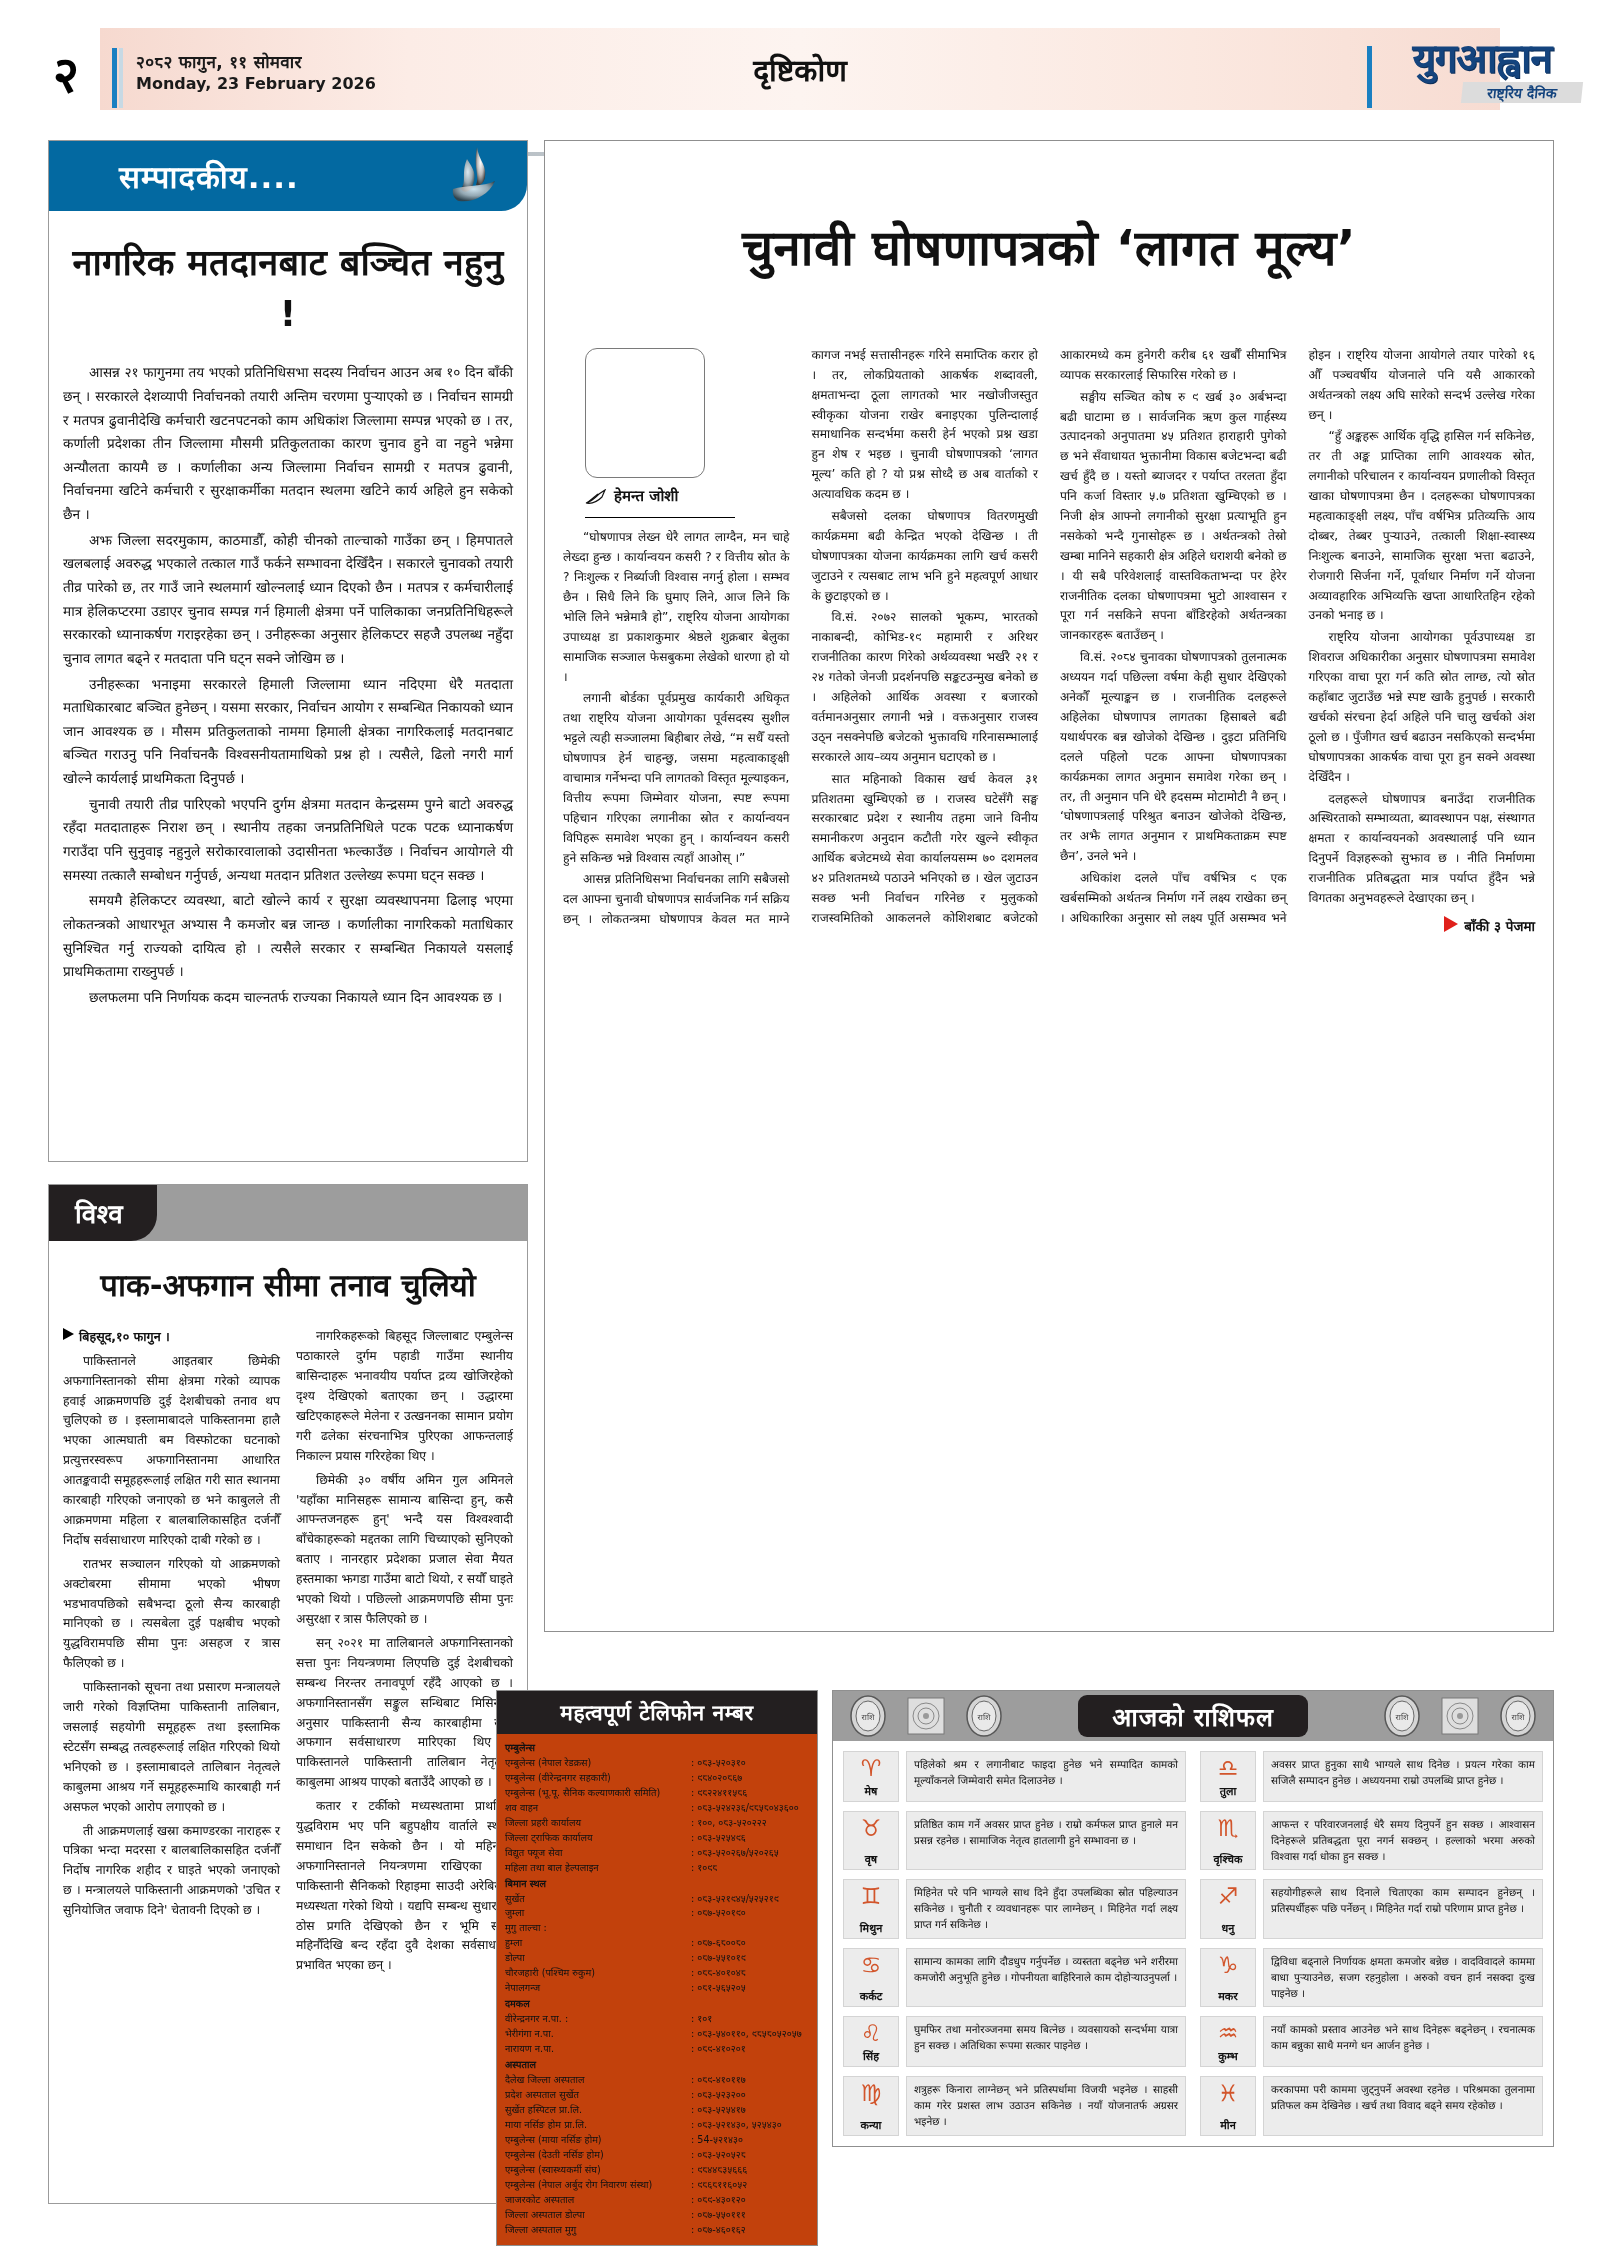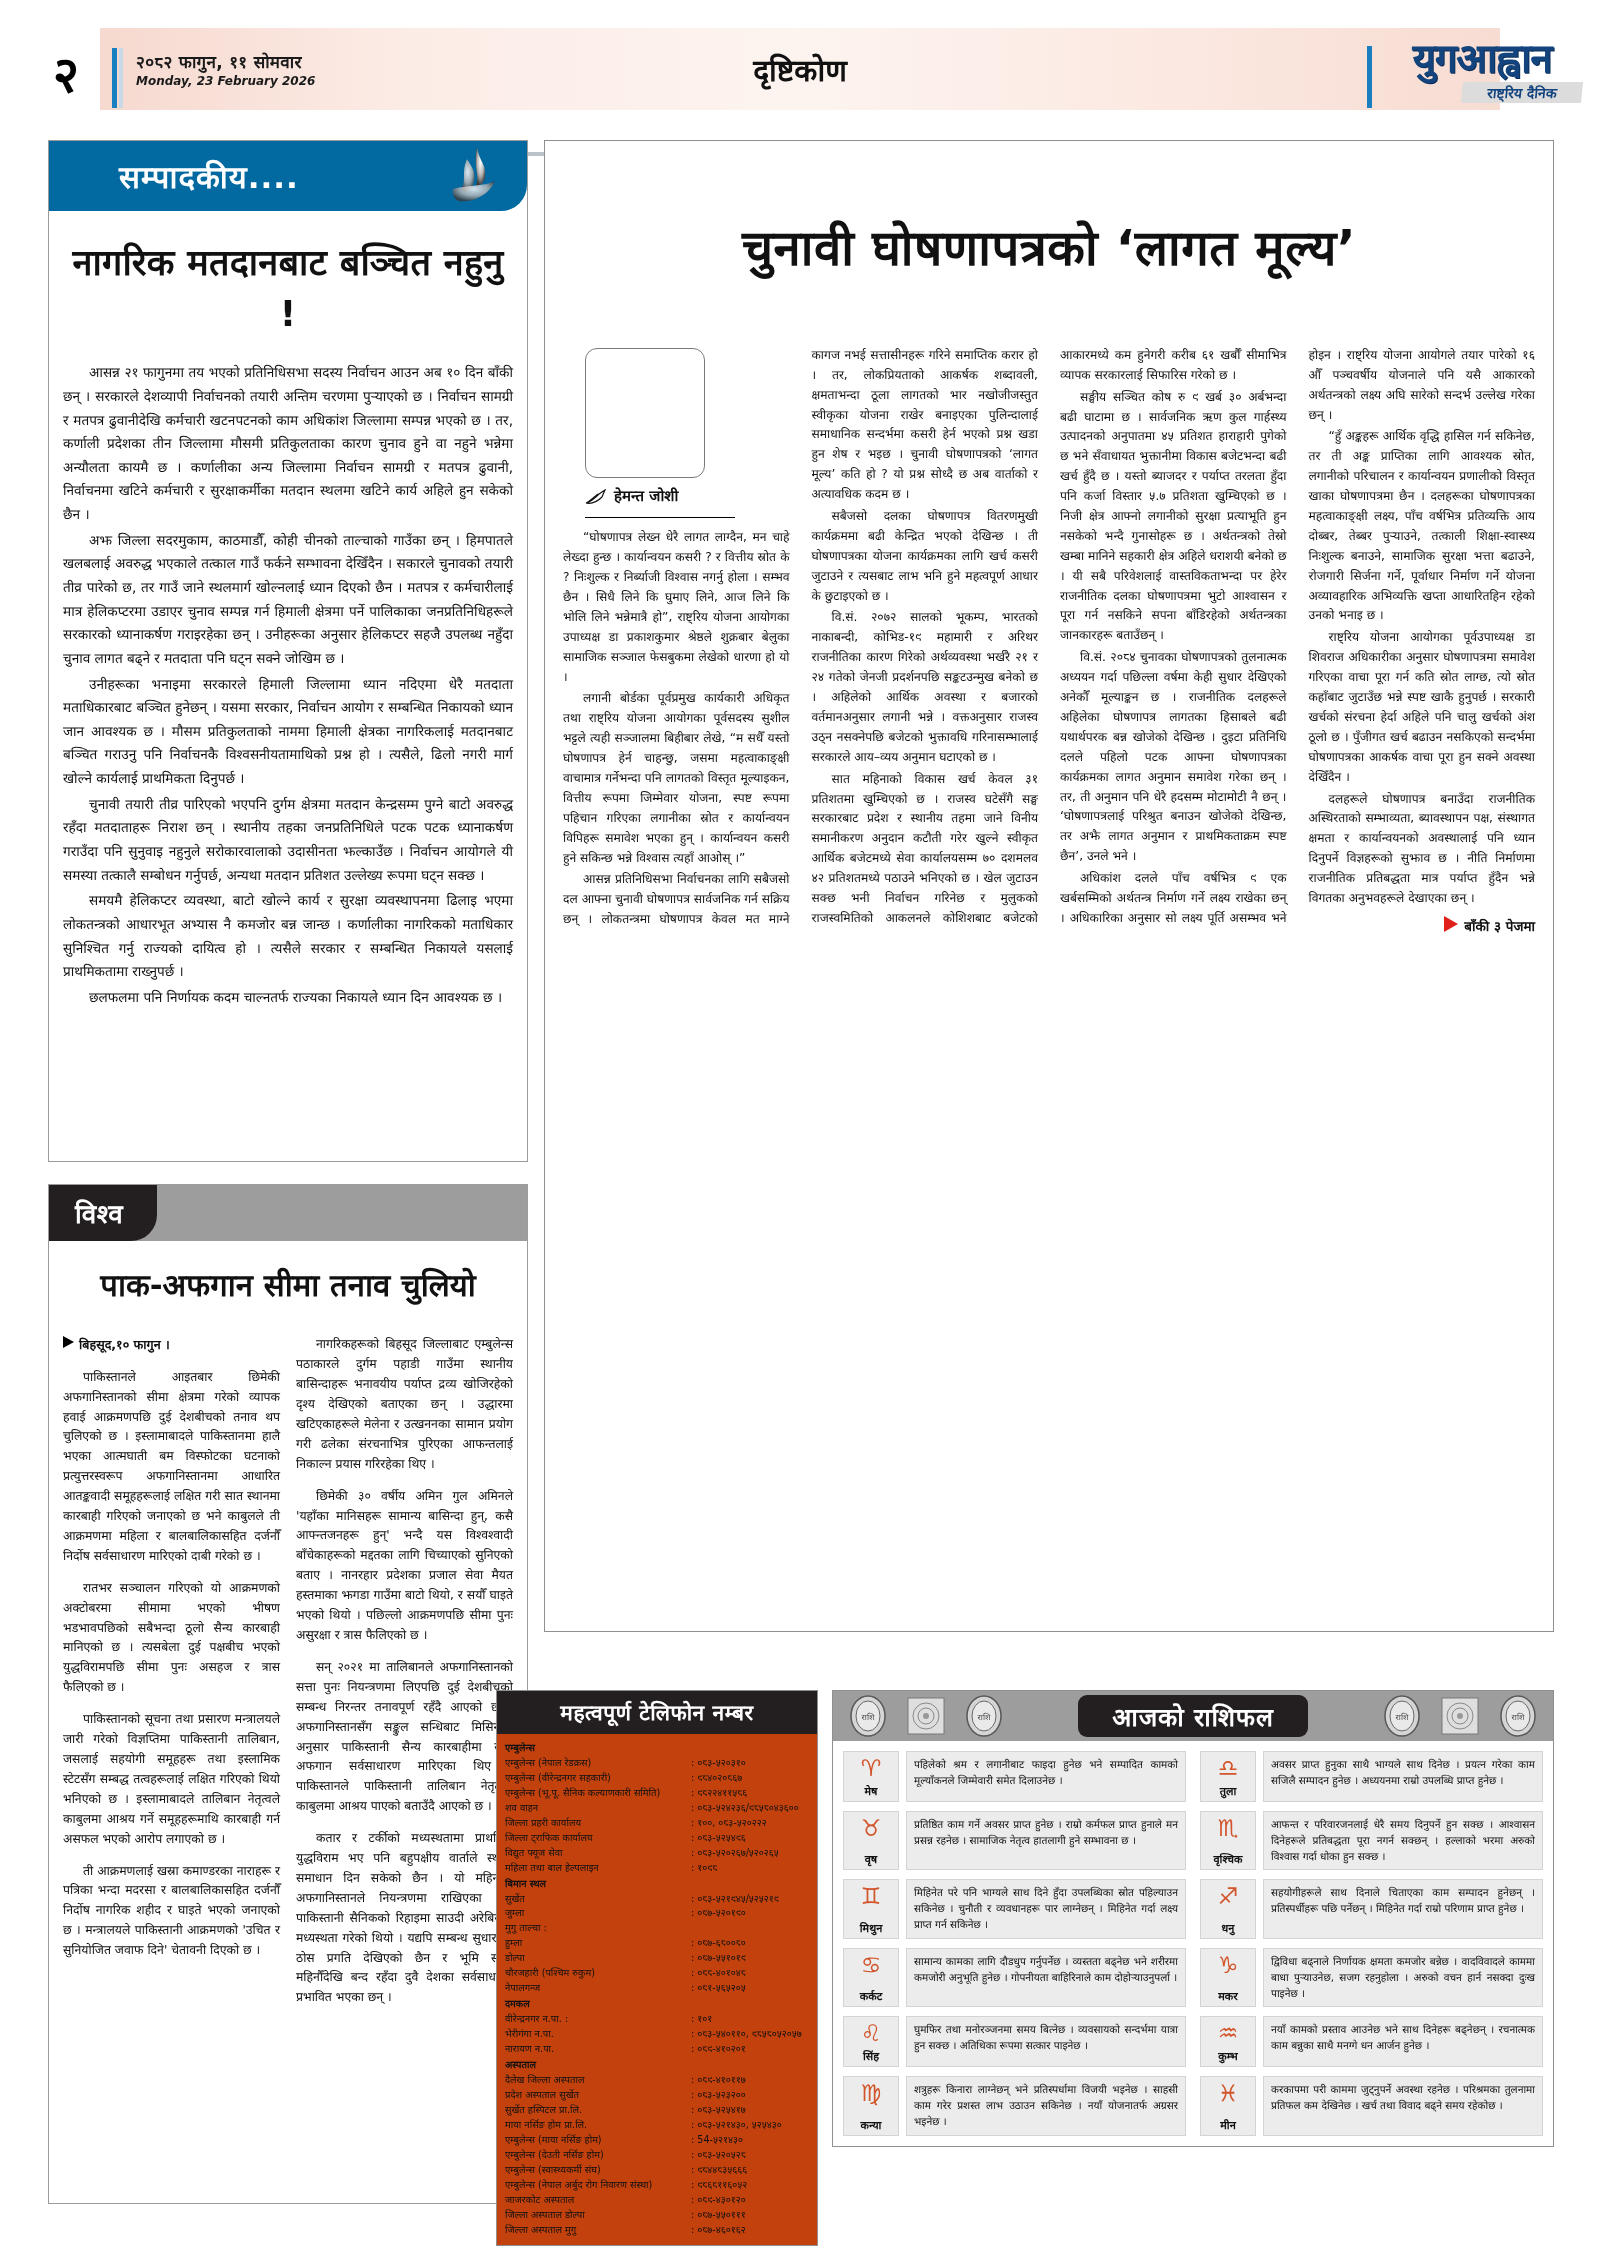--- a/index.html
+++ b/index.html
@@ -20,21 +20,21 @@
     position:absolute;left:38px;top:22px;width:56px;
     font-size:50px;font-weight:bold;color:#000;line-height:1;text-align:center;
     font-family:"DejaVu Sans",sans-serif;
   }
   .mast-rule-l{position:absolute;left:112px;top:20px;width:5px;height:60px;background:#1a7fc1;}
   .mast-rule-l2{position:absolute;left:119px;top:20px;width:4px;height:60px;background:#c7d9e4;}
   .mast-date{
     position:absolute;left:136px;top:24px;color:#1a1a1a;
   }
   .mast-date .np{font-size:17px;font-weight:bold;letter-spacing:.3px;line-height:1.25;}
-  .mast-date .en{font-size:12px;font-weight:bold;line-height:1.3;margin-top:1px;font-style:italic;}
+  .mast-date .en{font-size:16px;font-weight:bold;line-height:1.3;margin-top:1px;}
   .mast-section{
     position:absolute;left:0;top:0;width:1600px;height:82px;
     display:flex;align-items:center;justify-content:center;
     font-size:30px;font-weight:bold;color:#111;pointer-events:none;
   }
   .mast-rule-r{position:absolute;right:228px;top:18px;width:5px;height:62px;background:#1a7fc1;}
   .logo-wrap{position:absolute;right:18px;top:10px;width:200px;height:84px;}
   .logo-main{
     font-size:40px;font-weight:bold;color:#14447e;letter-spacing:-1px;
     line-height:1;white-space:nowrap;text-align:center;
@@ -88,21 +88,21 @@
     text-justify:inter-word;margin-top:16px;
   }
   .ed-text p{margin:0 0 2px 0;text-indent:26px;}
 
   .world-headline{
     text-align:center;font-size:31px;font-weight:bold;color:#111;
     padding:24px 6px 18px 6px;line-height:1.3;
   }
   .world-cols{display:flex;gap:16px;padding:0 14px 14px 14px;}
   .world-cols .wc{flex:1;font-size:12.3px;line-height:1.62;text-align:justify;color:#111;}
-  .world-cols .wc p{margin:12px 0 3px 0;text-indent:20px;}
+  .world-cols .wc p{margin:4px 0 3px 0;text-indent:20px;}
   .dateline{font-weight:bold;font-size:12.6px;text-indent:0 !important;}
   .tri{display:inline-block;width:0;height:0;border-left:11px solid #000;
        border-top:6px solid transparent;border-bottom:6px solid transparent;
        margin-right:5px;vertical-align:1px;}
 
   
   .col-main{position:absolute;left:496px;top:0;width:1008px;
             border:1px solid #8f8f8f;background:#fff;}
   .main-inner{padding:18px 18px 14px 18px;}
   .main-headline{

